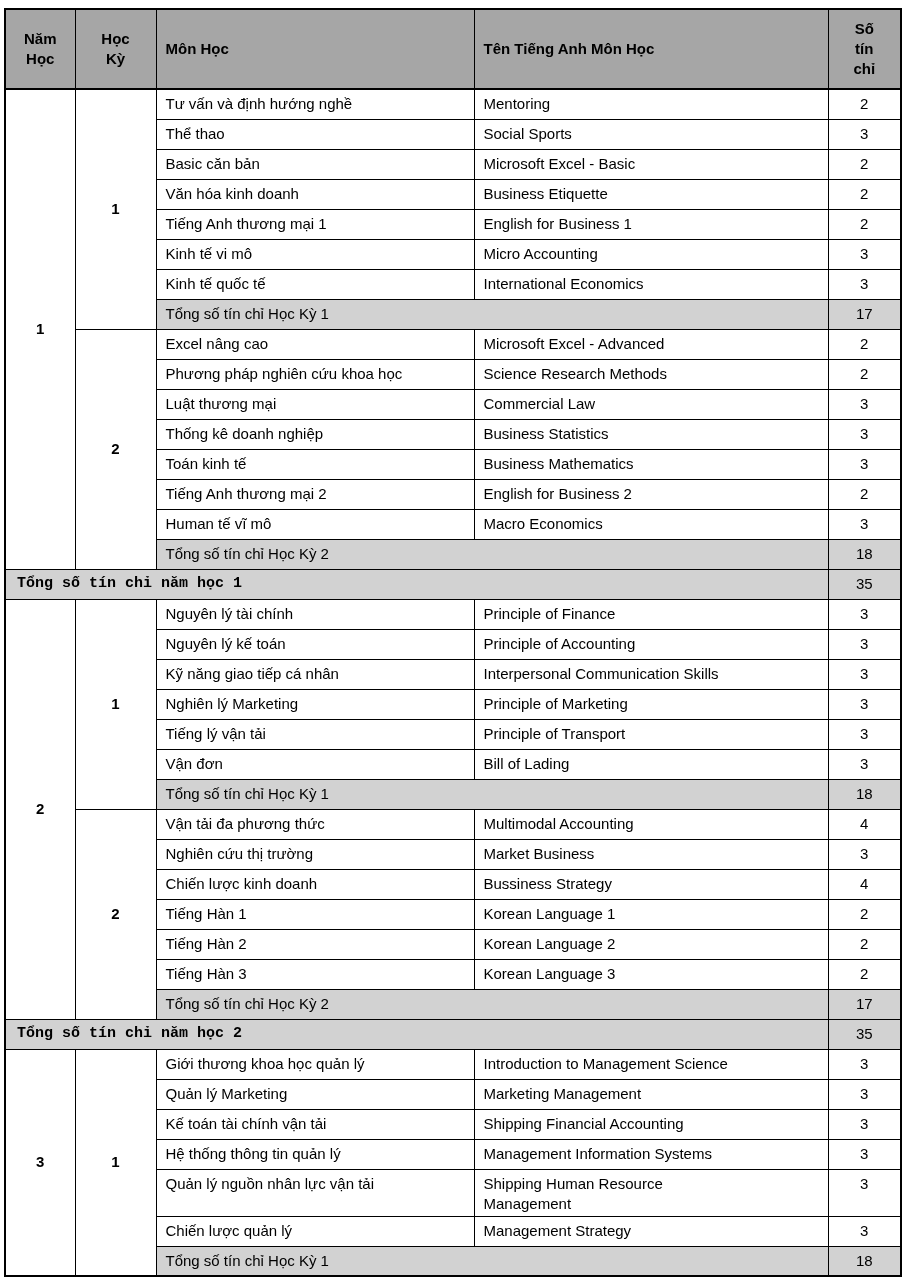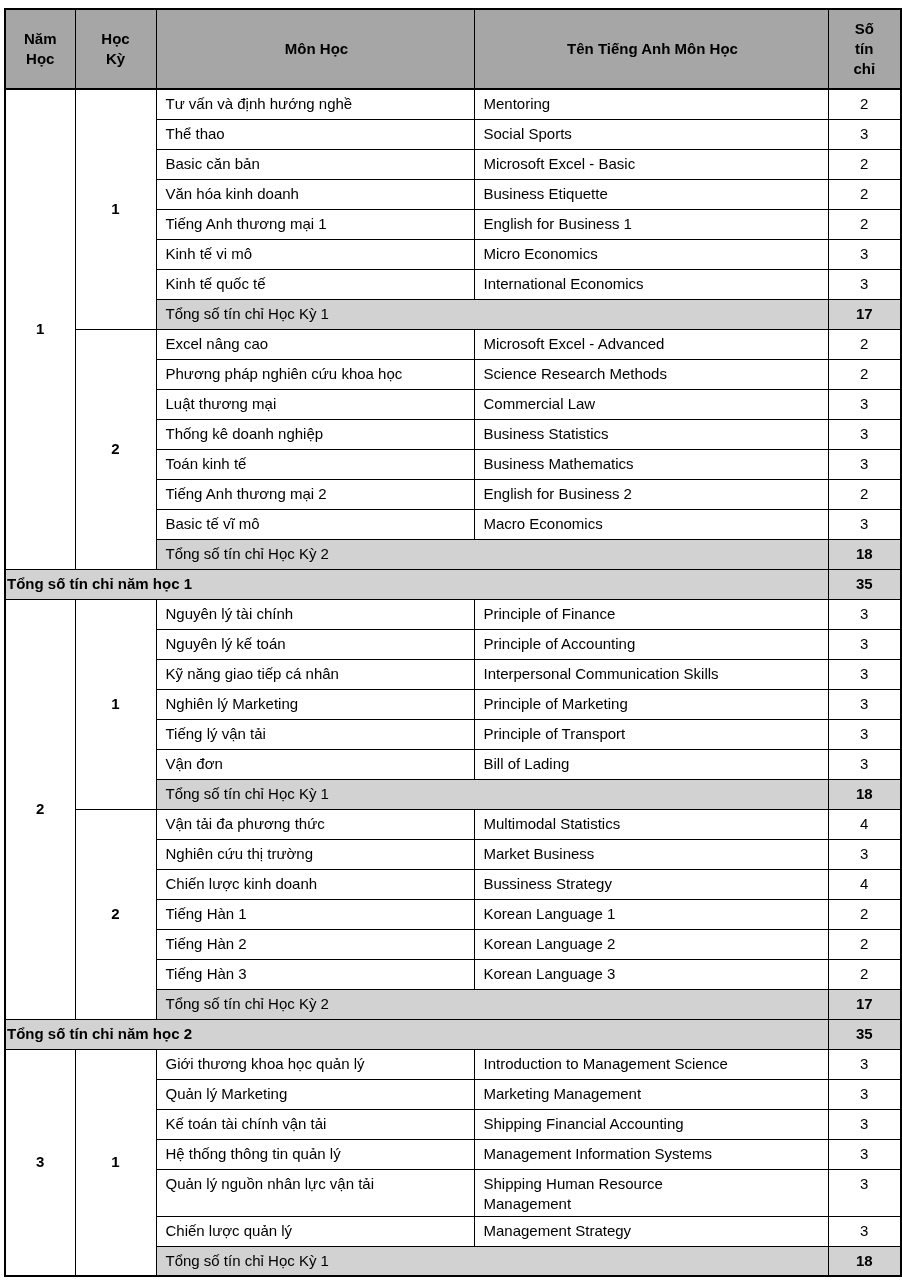--- a/index.html
+++ b/index.html
@@ -33,40 +33,40 @@
     background: var(--header-bg);
     height: 80px;
     vertical-align: middle;
     font-weight: bold;
     font-size: 15px;
     line-height: 20px;
     padding: 2px 6px;
     border-bottom: 2px solid var(--border);
   }
   .h-year, .h-sem, .h-credits { text-align: center; }
-  .h-subject, .h-english { text-align: center; padding-left: 9px; }
+  .h-subject, .h-english { text-align: left; padding-left: 9px; }
 
   tbody td {
     height: 30px;
     font-size: 15px;
     line-height: 20px;
     padding: 4px 8px 2px 9px;
     vertical-align: top;
     background: #fff;
   }
   .c-year, .c-sem {
     text-align: center;
     vertical-align: middle;
     font-weight: bold;
     padding: 0 2px;
   }
   .c-credits { text-align: center; padding-left: 2px; padding-right: 2px; }
   .total-label      { font-weight: normal; background: var(--total-bg); }
-  .total-credits    { font-weight: bold; background: var(--total-bg); text-align: center; padding-left: 2px; padding-right: 2px; margin-left: 36px; }
-  .year-total-label { font-weight: bold; background: var(--total-bg); padding-left: 1px; }
+  .total-credits    { font-weight: normal; background: var(--total-bg); text-align: center; padding-left: 2px; padding-right: 2px; margin-left: 36px; }
+  .year-total-label { font-weight: bold; background: var(--total-bg); padding-left: 11px; font-family: Liberation Mono, monospace; }
 </style>
 </head>
 <body>
 
 <div class="page">
   <table class="curriculum">
     <colgroup>
       <col style="width:70px">
       <col style="width:81px">
       <col style="width:318px">
@@ -109,21 +109,21 @@
           <td class="c-english">Business Etiquette</td>
           <td class="c-credits">2</td>
         </tr>
         <tr>
           <td class="c-subject">Tiếng Anh thương mại 1</td>
           <td class="c-english">English for Business 1</td>
           <td class="c-credits">2</td>
         </tr>
         <tr>
           <td class="c-subject">Kinh tế vi mô</td>
-          <td class="c-english">Micro Economics</td>
+          <td class="c-english">Micro Accounting</td>
           <td class="c-credits">3</td>
         </tr>
         <tr>
           <td class="c-subject">Kinh tế quốc tế</td>
           <td class="c-english">International Economics</td>
           <td class="c-credits">3</td>
         </tr>
         <tr>
           <td class="total-label" colspan="2">Tổng số tín chỉ Học Kỳ 1</td>
           <td class="total-credits">17</td>
@@ -153,21 +153,21 @@
           <td class="c-subject">Toán kinh tế</td>
           <td class="c-english">Business Mathematics</td>
           <td class="c-credits">3</td>
         </tr>
         <tr>
           <td class="c-subject">Tiếng Anh thương mại 2</td>
           <td class="c-english">English for Business 2</td>
           <td class="c-credits">2</td>
         </tr>
         <tr>
-          <td class="c-subject">Basic tế vĩ mô</td>
+          <td class="c-subject">Human tế vĩ mô</td>
           <td class="c-english">Macro Economics</td>
           <td class="c-credits">3</td>
         </tr>
         <tr>
           <td class="total-label" colspan="2">Tổng số tín chỉ Học Kỳ 2</td>
           <td class="total-credits">18</td>
         </tr>
         <tr>
           <td class="year-total-label" colspan="4">Tổng số tín chỉ năm học 1</td>
           <td class="total-credits">35</td>
@@ -204,21 +204,21 @@
           <td class="c-english">Bill of Lading</td>
           <td class="c-credits">3</td>
         </tr>
         <tr>
           <td class="total-label" colspan="2">Tổng số tín chỉ Học Kỳ 1</td>
           <td class="total-credits">18</td>
         </tr>
         <tr>
           <td class="c-sem" rowspan="7">2</td>
           <td class="c-subject">Vận tải đa phương thức</td>
-          <td class="c-english">Multimodal Statistics</td>
+          <td class="c-english">Multimodal Accounting</td>
           <td class="c-credits">4</td>
         </tr>
         <tr>
           <td class="c-subject">Nghiên cứu thị trường</td>
           <td class="c-english">Market Business</td>
           <td class="c-credits">3</td>
         </tr>
         <tr>
           <td class="c-subject">Chiến lược kinh doanh</td>
           <td class="c-english">Bussiness Strategy</td>

